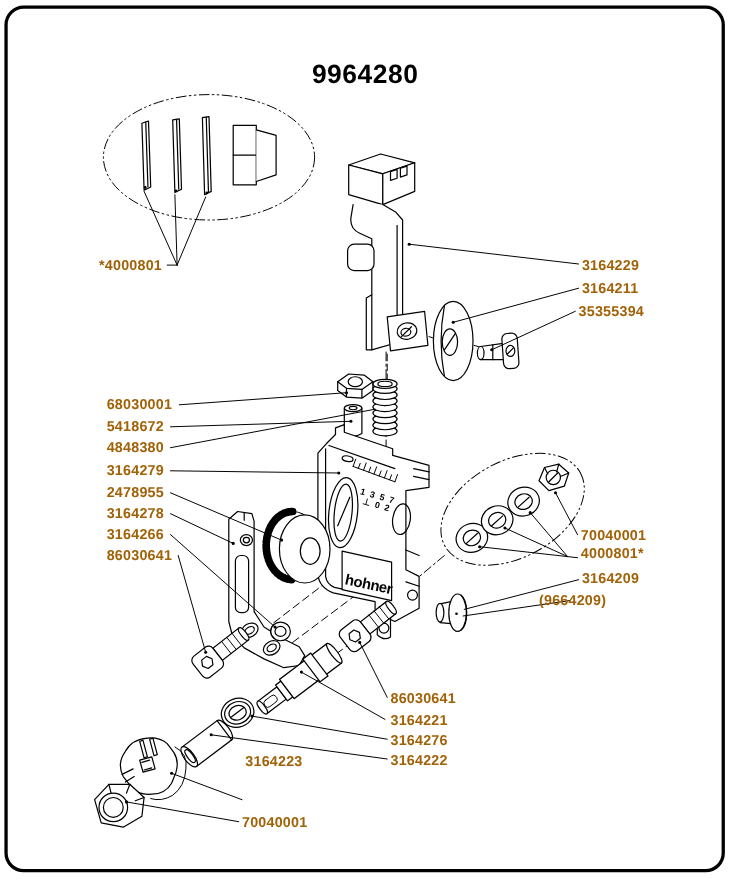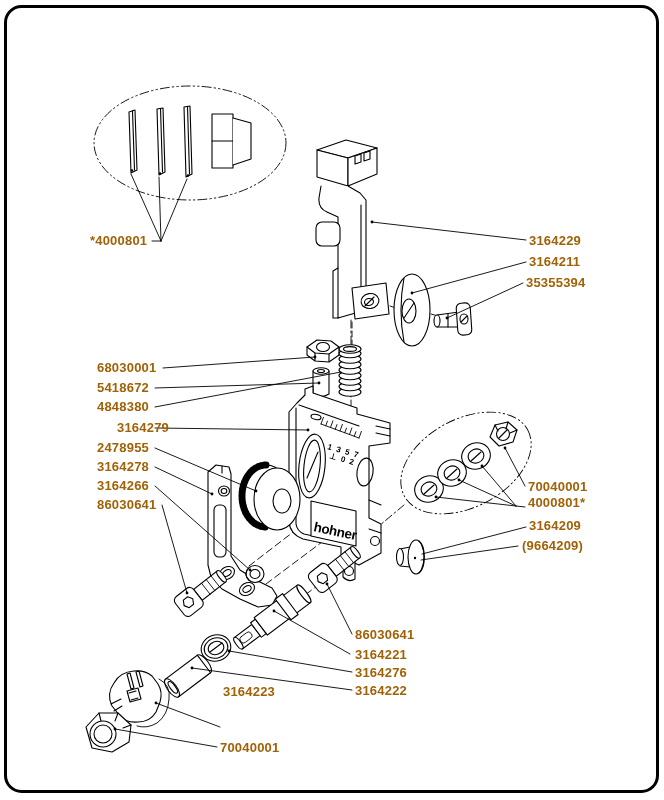--- a/index.html
+++ b/index.html
@@ -299,37 +299,38 @@
       <path d="M192,668 L352,690"></path>
           <circle cx="192" cy="668" r="1.4" fill="#000" stroke="none"></circle>
       <path d="M156,703 L220,727"></path>
           <circle cx="156" cy="703" r="1.4" fill="#000" stroke="none"></circle>
       <path d="M115,729 L217,747"></path>
           <circle cx="115" cy="729" r="1.4" fill="#000" stroke="none"></circle>
     </g>
   </g>
 </svg>
 
+<div class="title">9964280</div>
 
 <div class="lbl" style="left:90px;  top:234px;">*4000801</div>
 <div class="lbl" style="left:529px; top:234px;">3164229</div>
 <div class="lbl" style="left:529px; top:255px;">3164211</div>
 <div class="lbl" style="left:526px; top:276px;">35355394</div>
 <div class="lbl" style="left:97px;  top:361px;">68030001</div>
 <div class="lbl" style="left:97px;  top:381px;">5418672</div>
 <div class="lbl" style="left:97px;  top:400px;">4848380</div>
-<div class="lbl" style="left:97px;  top:421px;margin-left:20px;">3164279</div>
+<div class="lbl" style="left:97px;  top:421px;">3164279</div>
 <div class="lbl" style="left:97px;  top:441px;">2478955</div>
 <div class="lbl" style="left:97px;  top:460px;">3164278</div>
 <div class="lbl" style="left:97px;  top:479px;">3164266</div>
 <div class="lbl" style="left:97px;  top:498px;">86030641</div>
 <div class="lbl" style="left:528px; top:480px;">70040001</div>
 <div class="lbl" style="left:528px; top:496px;">4000801*</div>
 <div class="lbl" style="left:529px; top:519px;">3164209</div>
-<div class="lbl" style="left:522px; top:539px;">(9664209)</div>
+<div class="lbl" style="left:490px; top:539px;">(9664209)</div>
 <div class="lbl" style="left:355px; top:628px;">86030641</div>
 <div class="lbl" style="left:355px; top:648px;">3164221</div>
 <div class="lbl" style="left:355px; top:666px;">3164276</div>
 <div class="lbl" style="left:355px; top:684px;">3164222</div>
 <div class="lbl" style="left:223px; top:685px;">3164223</div>
 <div class="lbl" style="left:220px; top:741px;">70040001</div>
 
 </div>
 
 </body></html>

